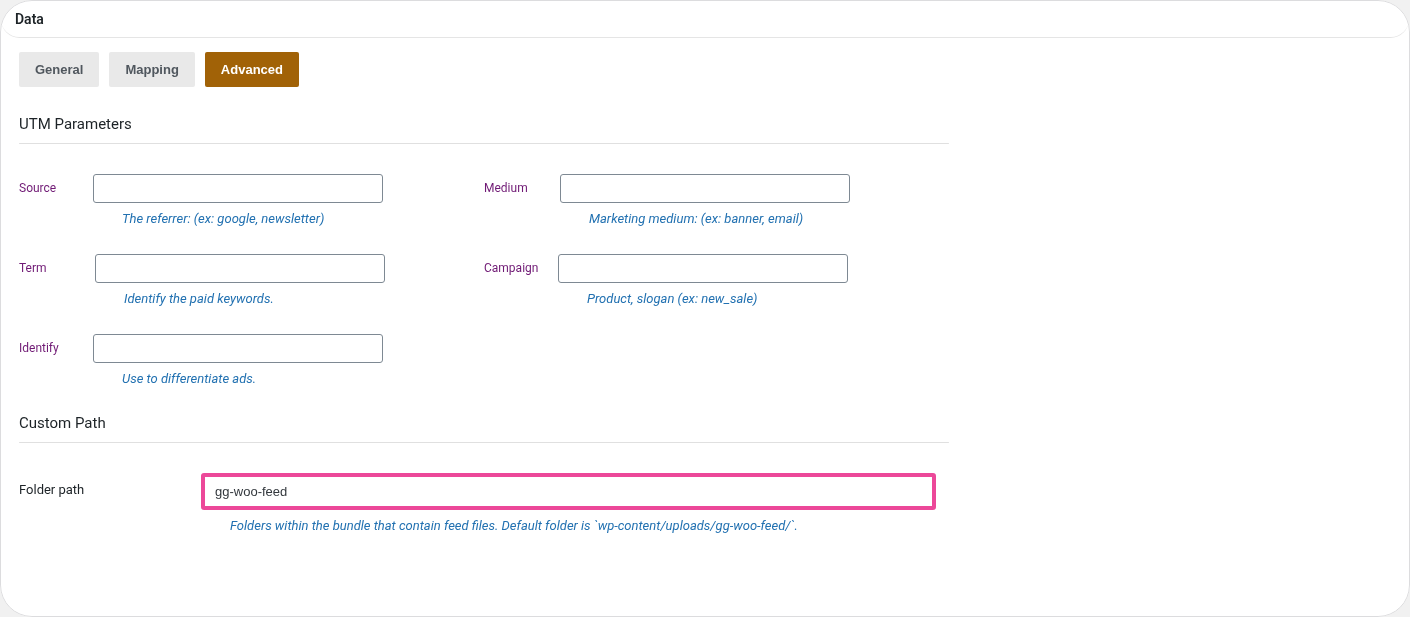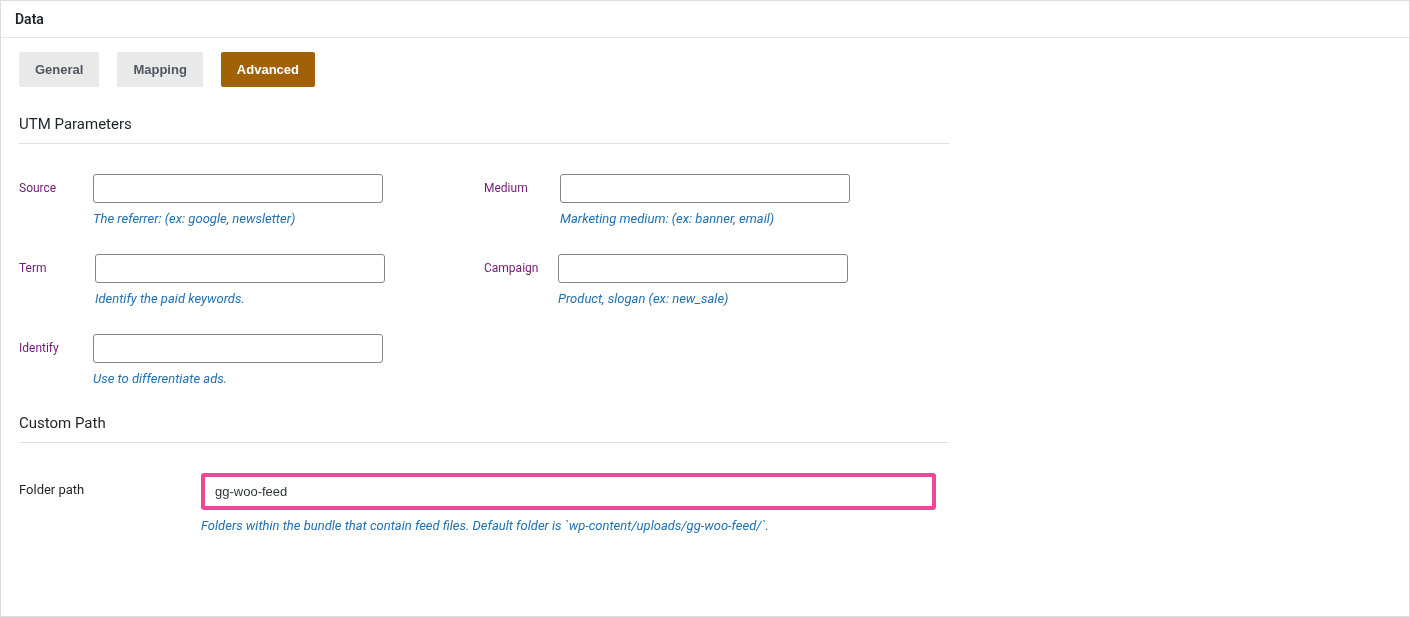--- a/index.html
+++ b/index.html
@@ -1,18 +1,19 @@
 <!DOCTYPE html>
 <html><head>
   <meta charset="utf-8">
   <style>
     * {
       box-sizing: border-box;
       margin: 0;
       padding: 0;
+      border-radius: 32px;
     }
 
     body {
       font-family: -apple-system, BlinkMacSystemFont, "Segoe UI", Roboto, "Helvetica Neue", Arial, sans-serif;
       font-size: 13px;
       color: #23282d;
       background: #f1f1f1;
       padding: 0;
     }
 
@@ -31,21 +32,21 @@
       font-size: 14px;
       color: #1d2327;
     }
 
     .panel-body {
       padding: 14px 18px 28px 18px;
     }
 
     .tabs {
       display: flex;
-      gap: 18px;
+      gap: 10px;
       margin-bottom: 28px;
     }
 
     .tab {
       padding: 10px 16px;
       background: #e9e9e9;
       color: #50575e;
       font-weight: 600;
       font-size: 13px;
       border: none;
@@ -113,20 +114,21 @@
       border-radius: 3px;
       background: #fff;
       color: #32373c;
     }
 
     .field-hint {
       margin-top: 8px;
       font-size: 13px;
       font-style: italic;
       color: #2271b1;
+      margin-left: 29px;
     }
 
     .field-wide-label {
       width: 182px;
       padding-top: 9px;
       font-size: 13px;
       color: #1d2327;
     }
 
     .field-wide-control {

